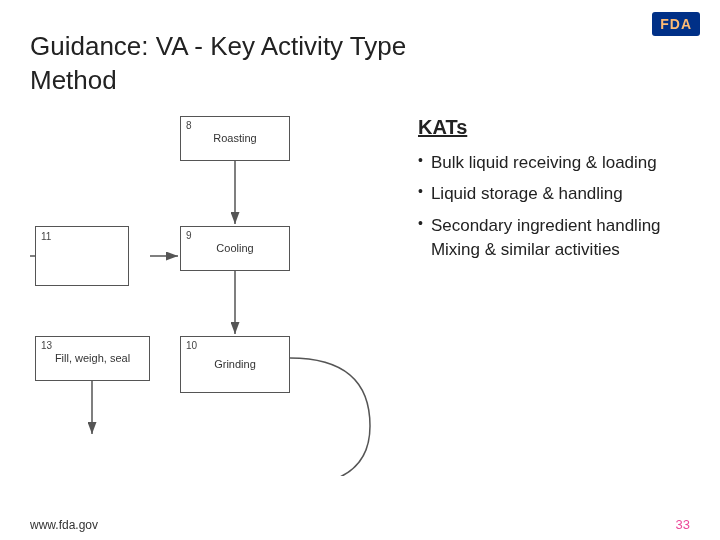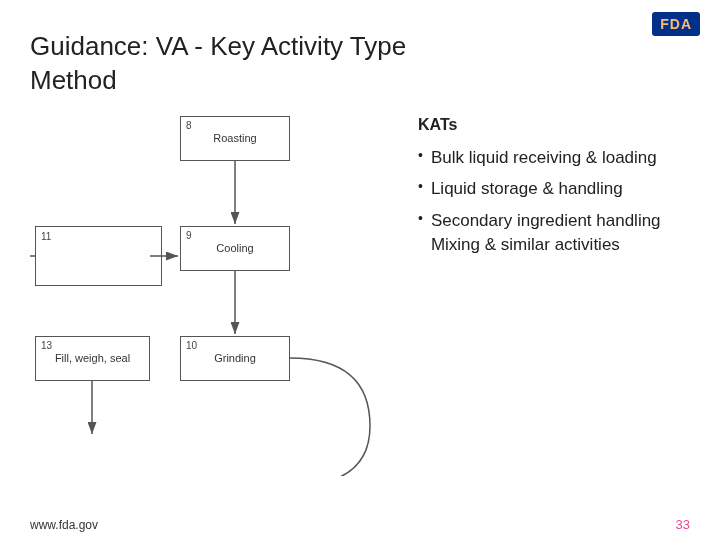--- a/index.html
+++ b/index.html
@@ -60,25 +60,26 @@
     }
 
     
     .text-area {
       flex: 1;
       padding-left: 18px;
       padding-top: 0px;
     }
 
     .kats-header {
-      font-size: 16px;
+      font-size: 20px;
       font-weight: bold;
       color: #222;
       margin-bottom: 12px;
       text-align: left;
+      text-decoration: underline;
     }
 
     .kats-list {
       list-style: none;
       padding: 0;
     }
 
     .kats-list li {
       font-size: 17px;
       color: #222;
@@ -171,26 +172,26 @@
       <div class="box" style="left: 150px; top: 0px; width: 110px; height: 45px;">
         <span class="box-number">8</span>
         <span>Roasting</span>
       </div>
 
       <div class="box" style="left: 150px; top: 110px; width: 110px; height: 45px;">
         <span class="box-number">9</span>
         <span>Cooling</span>
       </div>
 
-      <div class="box" style="left: 150px; top: 220px; width: 110px; height: 45px;">
+      <div class="box" style="left: 150px; top: 220px; width: 110px; height: 57px;">
         <span class="box-number">10</span>
         <span>Grinding</span>
       </div>
 
-      <div class="box" style="left: 5px; top: 110px; width: 127px; height: 60px; font-size: 10px; line-height: 1.3;">
+      <div class="box" style="left: 5px; top: 110px; width: 94px; height: 60px; font-size: 10px; line-height: 1.3;">
         <span class="box-number">11</span>
       </div>
 
       <div class="box" style="left: 5px; top: 220px; width: 115px; height: 45px;">
         <span class="box-number">13</span>
         <span>Fill, weigh, seal</span>
       </div>
 
       <svg class="diagram-svg">
         <defs>

